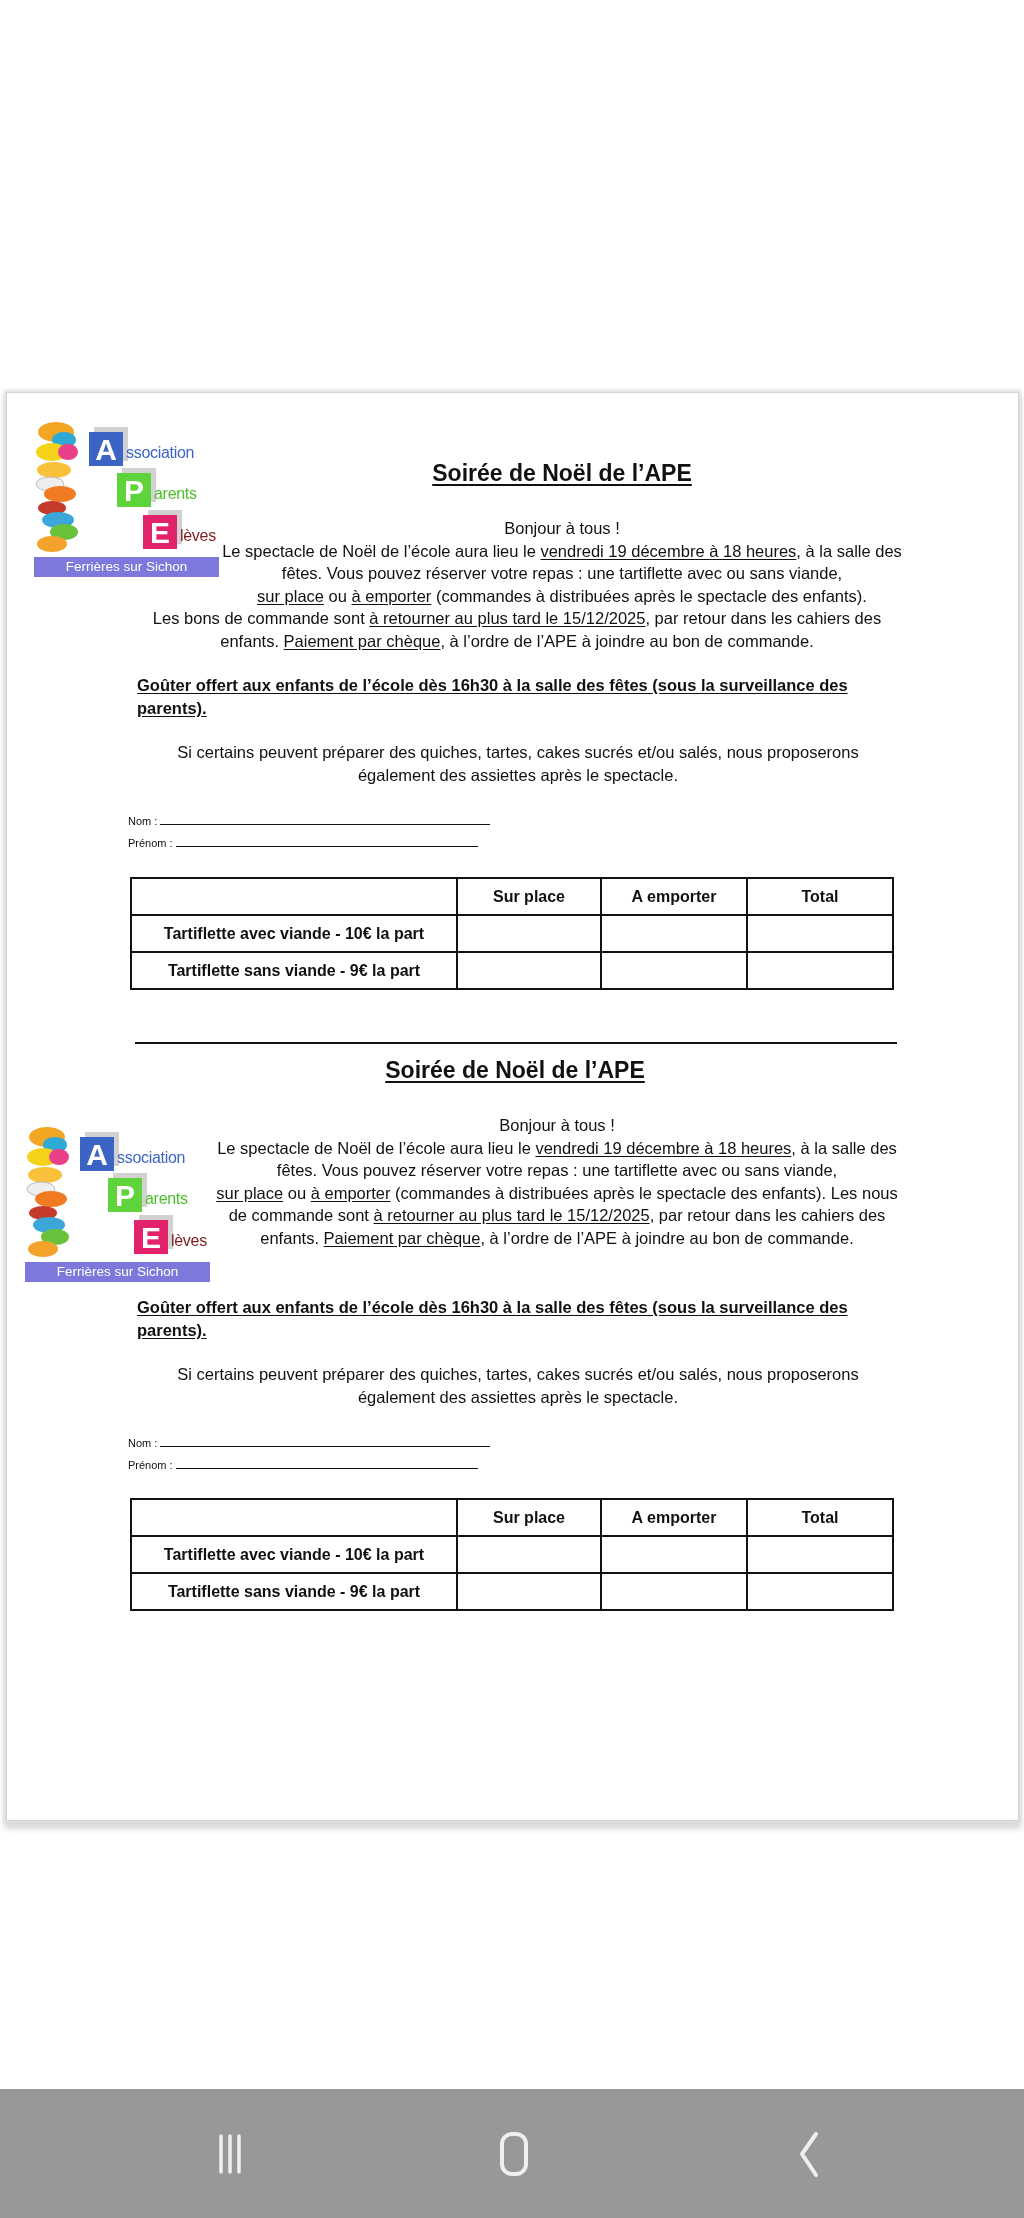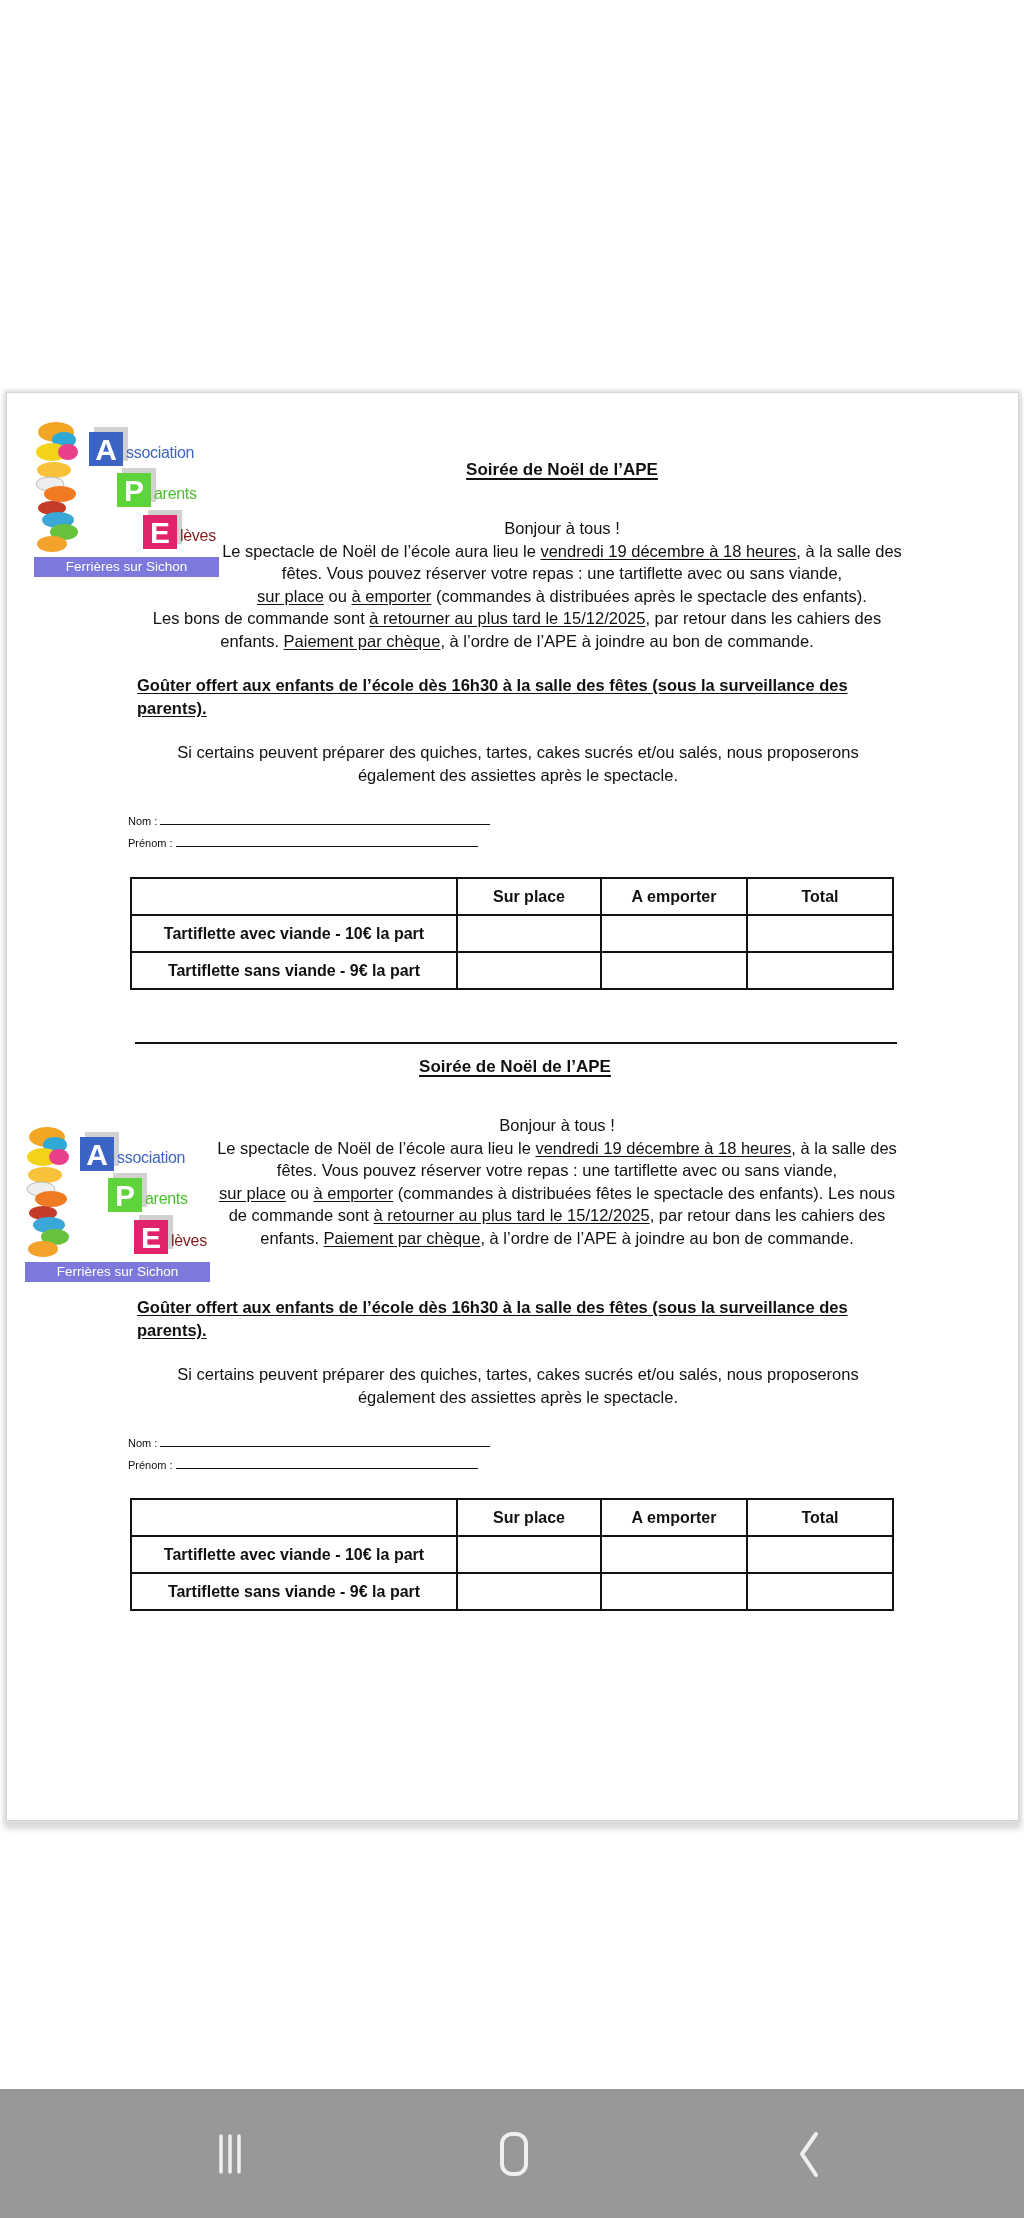--- a/index.html
+++ b/index.html
@@ -10,21 +10,21 @@
     color: #111;
   }
   .page {
     position: absolute; left: 6px; top: 392px; width: 1011px; height: 1427px;
     background: #fff;
     border: 1px solid #d4d4d4;
     box-shadow: 0 0 3px 2px #dedede, 0 6px 6px 2px #d8d8d8;
   }
   .title {
     position: absolute; left: 0; width: 100%; text-align: center;
-    font-size: 17px; font-weight: bold; text-decoration: underline;
+    font-size: 23px; font-weight: bold; text-decoration: underline;
     text-underline-offset: 3px; text-decoration-thickness: 2px;
   }
   .para {
     position: absolute; text-align: center; font-size: 16.5px; line-height: 22.5px;
   }
   .para b, .para .u { font-weight: normal; text-decoration: underline; text-underline-offset: 2px; }
   .gouter {
     position: absolute; left: 130px; width: 762px; text-align: left;
     font-size: 16.5px; line-height: 22.5px; font-weight: bold;
     text-decoration: underline; text-underline-offset: 2px;
@@ -165,21 +165,21 @@
     <div class="logo-word w-p">arents</div>
     <div class="cube cube-e">E</div>
     <div class="logo-word w-e">lèves</div>
     <div class="logo-banner">Ferrières sur Sichon</div>
   </div>
 
   <div class="para" style="left:205px; width:690px; top:721px;">
     <div>Bonjour à tous !</div>
     <div>
       <span>Le spectacle de Noël de l’école aura lieu le </span><b>vendredi 19 décembre à 18 heures</b><span>, à la salle des fêtes. Vous pouvez réserver votre repas : une tartiflette avec ou sans viande,</span><br>
-      <b>sur place</b><span> ou </span><b>à emporter</b><span> (commandes à distribuées fêtes le spectacle des enfants). Les</span>
+      <b>sur place</b><span> ou </span><b>à emporter</b><span> (commandes à distribuées après le spectacle des enfants). Les</span>
       <span>nous de commande sont </span><b>à retourner au plus tard le 15/12/2025</b><span>, par retour dans les cahiers des enfants. </span><b>Paiement par chèque</b><span>, à l’ordre de l’APE à joindre au bon de commande.</span>
     </div>
   </div>
 
   <div class="gouter" style="top:903px;">Goûter offert aux enfants de l’école dès 16h30 à la salle des fêtes (sous la surveillance des parents).</div>
   <div class="para" style="left:140px; width:742px; top:970px;">Si certains peuvent préparer des quiches, tartes, cakes sucrés et/ou salés, nous proposerons également des assiettes après le spectacle.</div>
 
   <div class="field" style="left:121px; top:1037px;">
     <span>Nom :</span>
     <span class="line" style="width:330px;"></span>

